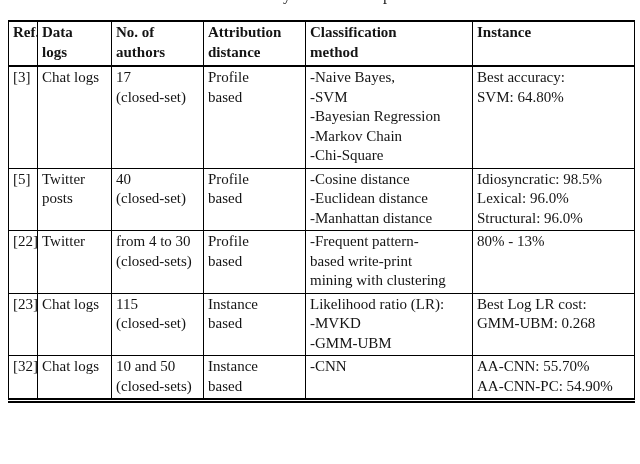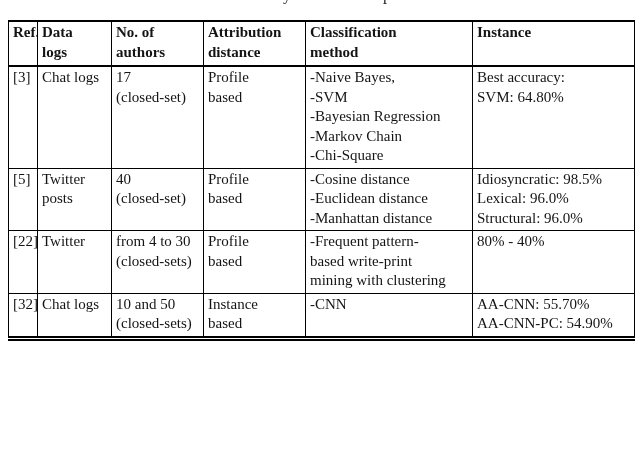--- a/index.html
+++ b/index.html
@@ -138,21 +138,34 @@
       <tr class="row-r4">
         <td>[22]</td>
         <td>Twitter</td>
         <td>from 4 to 30
 (closed-sets)</td>
         <td>Profile
 based</td>
         <td>-Frequent pattern-
 based write-print
 mining with clustering</td>
-        <td>80% - 40%</td>
+        <td>80% - 13%</td>
+      </tr>
+      <tr class="row-r5">
+        <td>[23]</td>
+        <td>Chat logs</td>
+        <td>115
+(closed-set)</td>
+        <td>Instance
+based</td>
+        <td>Likelihood ratio (LR):
+-MVKD
+-GMM-UBM</td>
+        <td>Best Log LR cost:
+GMM-UBM: 0.268</td>
       </tr>
       <tr class="row-r6">
         <td>[32]</td>
         <td>Chat logs</td>
         <td>10 and 50
 (closed-sets)</td>
         <td>Instance
 based</td>
         <td>-CNN</td>
         <td>AA-CNN: 55.70%

